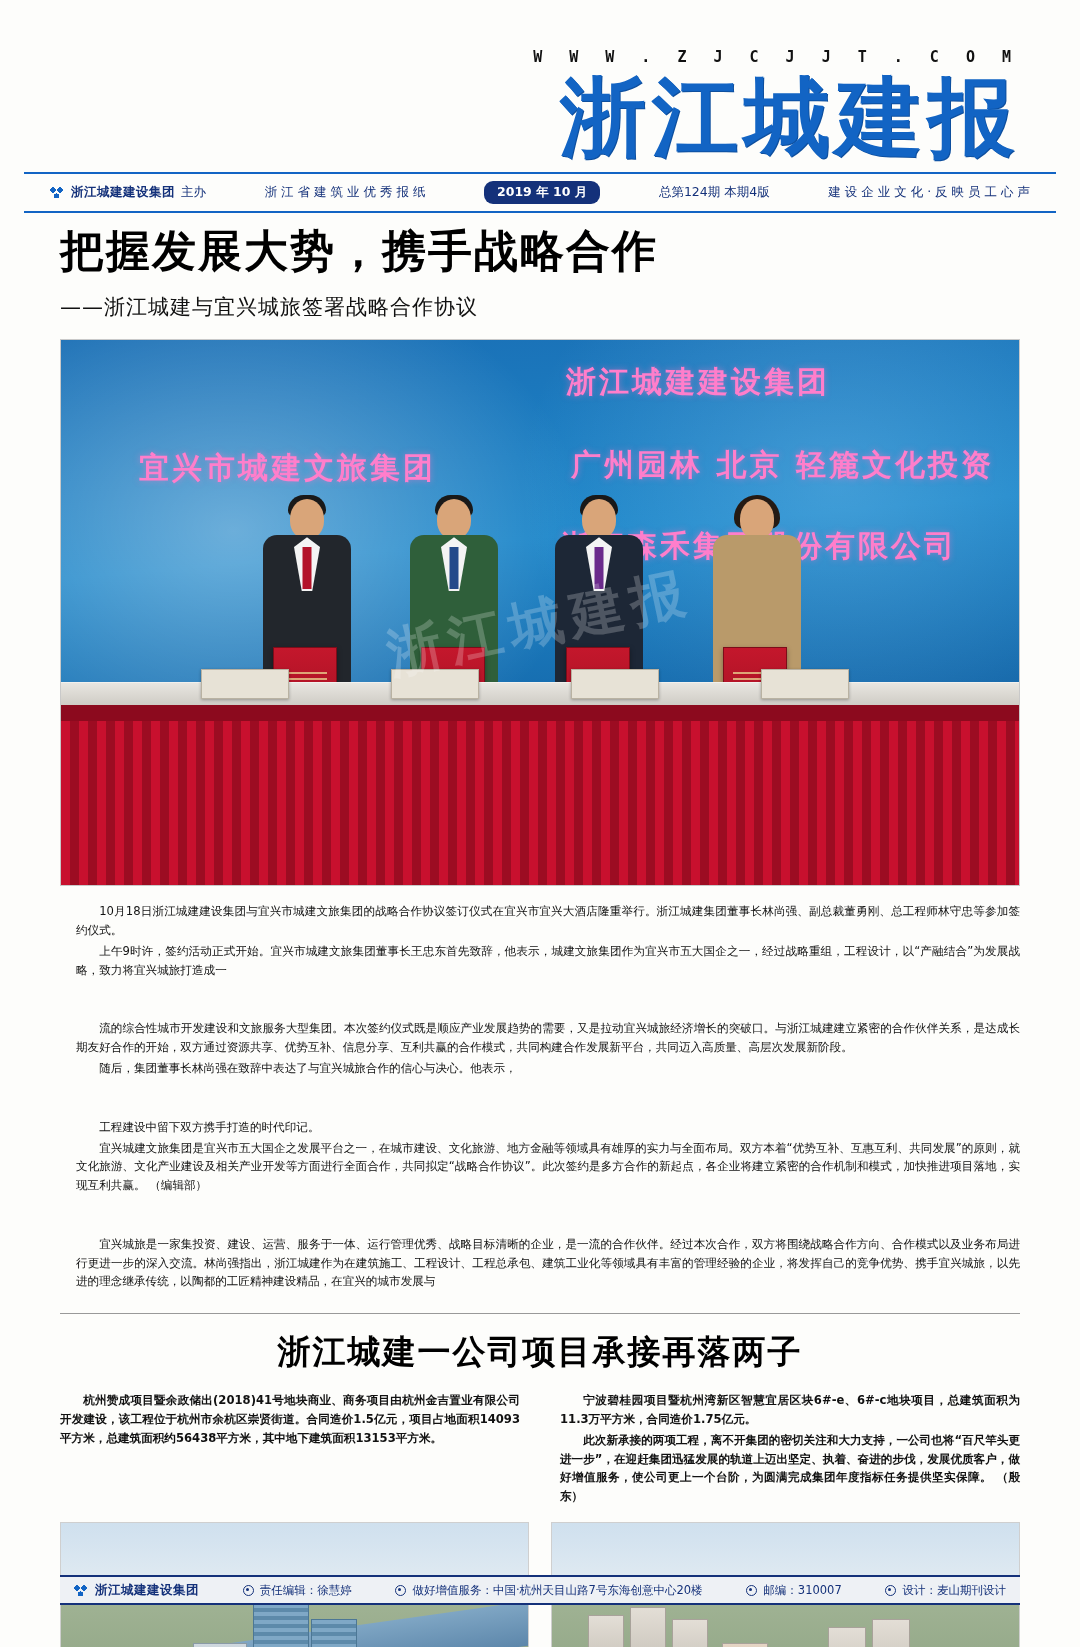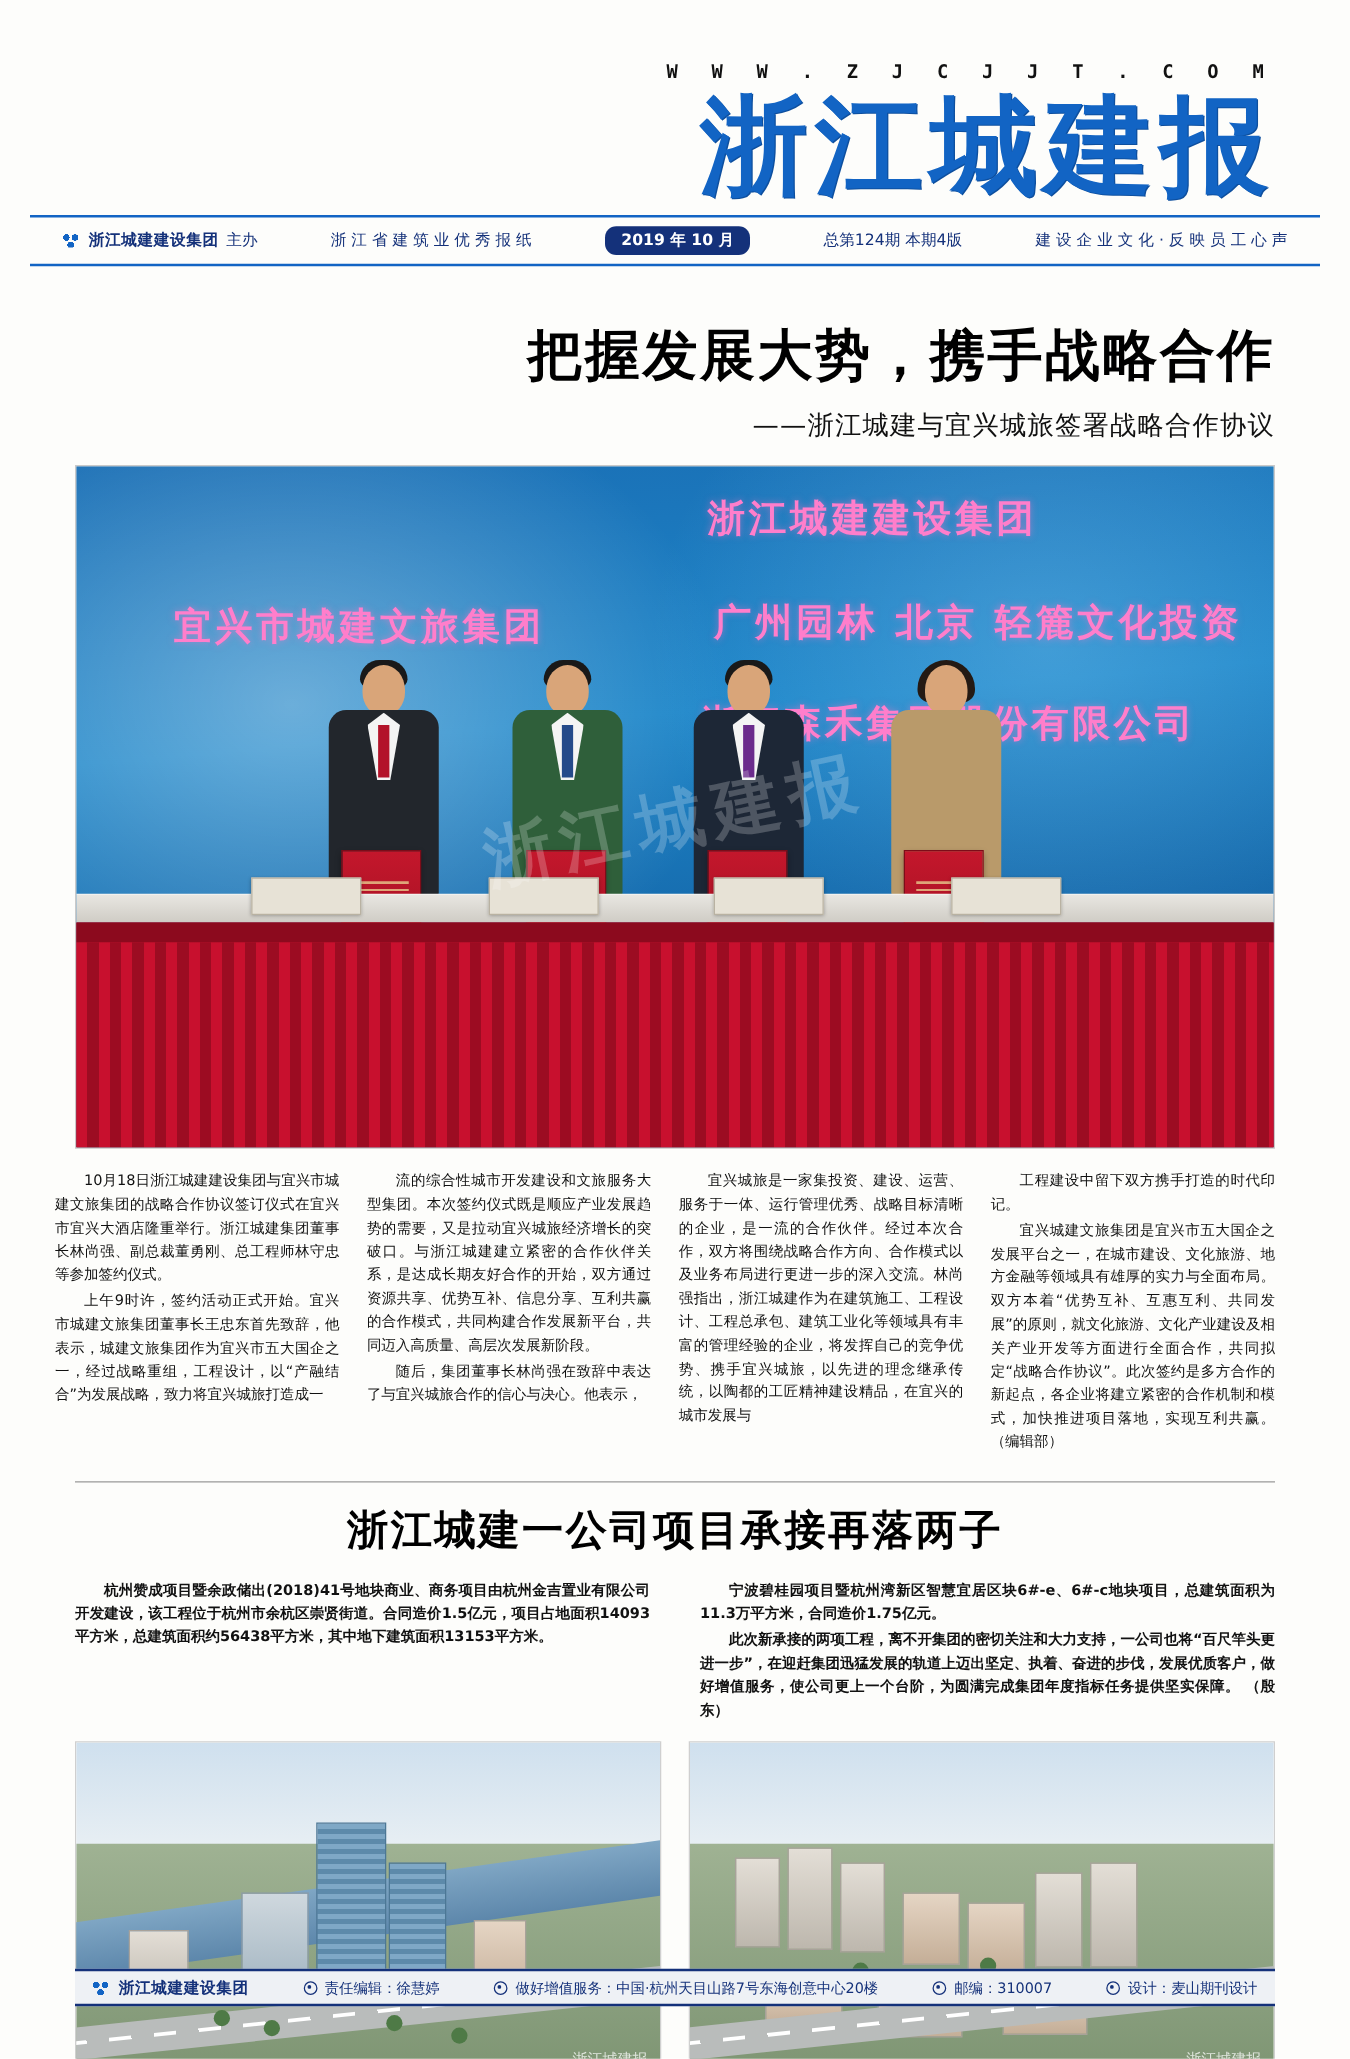--- a/index.html
+++ b/index.html
@@ -69,22 +69,22 @@
   }
   .brand-box{
     font-weight:bold;color:#14317a;font-size:12.5px;letter-spacing:.5px;
   }
   .date-badge{
     background:#14317a;color:#fff;font-weight:bold;
     padding:3px 13px;border-radius:9px;font-size:12.5px;
   }
   
   .lead{
-    text-align:right;
-    padding:42px 60px 0 60px;
+    text-align:left;
+    padding:9px 60px 0 60px;
   }
   .lead h1{
     margin:0;
     font-size:44px;
     letter-spacing:2px;
     font-weight:bold;
     color:#000;
     font-family:"DejaVu Sans","Liberation Sans",sans-serif;
   }
   .lead h2{
@@ -190,22 +190,23 @@
     box-shadow:0 1px 3px rgba(0,0,0,.3);
   }
   .watermark{
     position:absolute;left:50%;top:52%;transform:translate(-50%,-50%) rotate(-12deg);
     font-size:54px;color:rgba(255,255,255,.22);font-weight:bold;letter-spacing:8px;
     pointer-events:none;
   }
   
   .cols{
     display:flex;
-    gap:22px;
-    margin:16px 60px 0 44px;
+    gap:38px;
+    margin:16px 60px 0 76px;
+    flex-direction:column;
   }
   .col{
     flex:1;
     font-size:11.6px;
     line-height:1.62;
     text-align:justify;
     color:#111;
     font-family:"DejaVu Sans","Liberation Sans",sans-serif;
   }
   .col p{margin:0 0 2px 0;text-indent:2em;}
@@ -369,25 +370,25 @@
   <div class="cols">
     <div class="col">
       <p>10月18日浙江城建建设集团与宜兴市城建文旅集团的战略合作协议签订仪式在宜兴市宜兴大酒店隆重举行。浙江城建集团董事长林尚强、副总裁董勇刚、总工程师林守忠等参加签约仪式。</p>
       <p>上午9时许，签约活动正式开始。宜兴市城建文旅集团董事长王忠东首先致辞，他表示，城建文旅集团作为宜兴市五大国企之一，经过战略重组，工程设计，以“产融结合”为发展战略，致力将宜兴城旅打造成一</p>
     </div>
     <div class="col">
       <p>流的综合性城市开发建设和文旅服务大型集团。本次签约仪式既是顺应产业发展趋势的需要，又是拉动宜兴城旅经济增长的突破口。与浙江城建建立紧密的合作伙伴关系，是达成长期友好合作的开始，双方通过资源共享、优势互补、信息分享、互利共赢的合作模式，共同构建合作发展新平台，共同迈入高质量、高层次发展新阶段。</p>
       <p>随后，集团董事长林尚强在致辞中表达了与宜兴城旅合作的信心与决心。他表示，</p>
     </div>
     <div class="col">
-      <p>宜兴城旅是一家集投资、建设、运营、服务于一体、运行管理优秀、战略目标清晰的企业，是一流的合作伙伴。经过本次合作，双方将围绕战略合作方向、合作模式以及业务布局进行更进一步的深入交流。林尚强指出，浙江城建作为在建筑施工、工程设计、工程总承包、建筑工业化等领域具有丰富的管理经验的企业，将发挥自己的竞争优势、携手宜兴城旅，以先进的理念继承传统，以陶都的工匠精神建设精品，在宜兴的城市发展与</p>
-    </div>
-    <div class="col">
       <p>工程建设中留下双方携手打造的时代印记。</p>
       <p>宜兴城建文旅集团是宜兴市五大国企之发展平台之一，在城市建设、文化旅游、地方金融等领域具有雄厚的实力与全面布局。双方本着“优势互补、互惠互利、共同发展”的原则，就文化旅游、文化产业建设及相关产业开发等方面进行全面合作，共同拟定“战略合作协议”。此次签约是多方合作的新起点，各企业将建立紧密的合作机制和模式，加快推进项目落地，实现互利共赢。     （编辑部）</p>
+    </div>
+    <div class="col">
+      <p>宜兴城旅是一家集投资、建设、运营、服务于一体、运行管理优秀、战略目标清晰的企业，是一流的合作伙伴。经过本次合作，双方将围绕战略合作方向、合作模式以及业务布局进行更进一步的深入交流。林尚强指出，浙江城建作为在建筑施工、工程设计、工程总承包、建筑工业化等领域具有丰富的管理经验的企业，将发挥自己的竞争优势、携手宜兴城旅，以先进的理念继承传统，以陶都的工匠精神建设精品，在宜兴的城市发展与</p>
     </div>
   </div>
 
   <div class="sec-rule"></div>
 
   <div class="lead2">
     <h1>浙江城建一公司项目承接再落两子</h1>
   </div>
 
   <div class="cols2">

